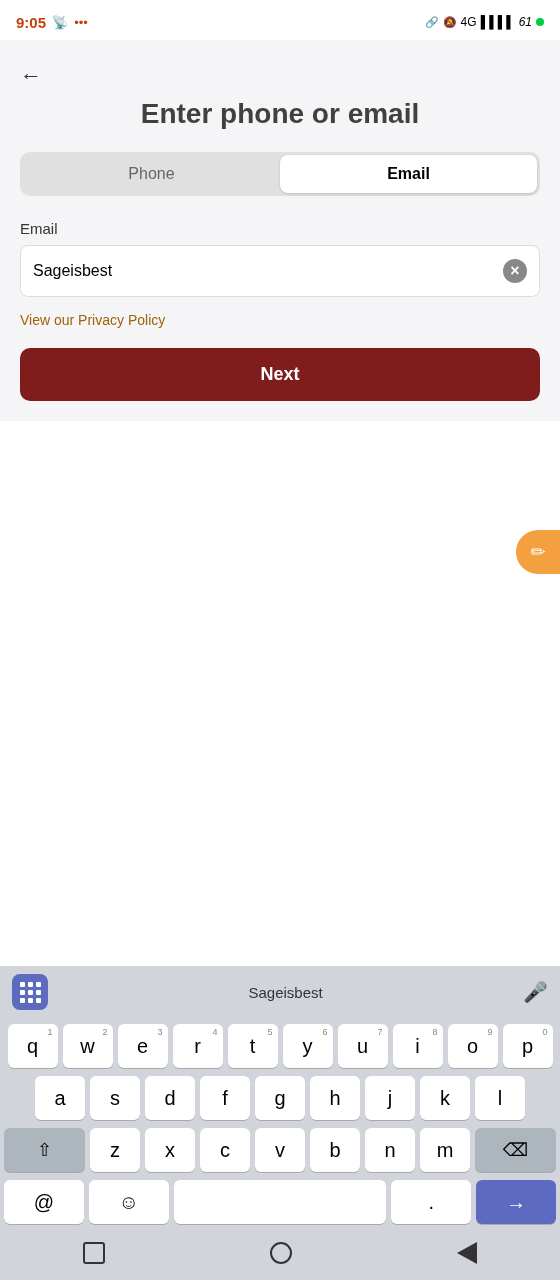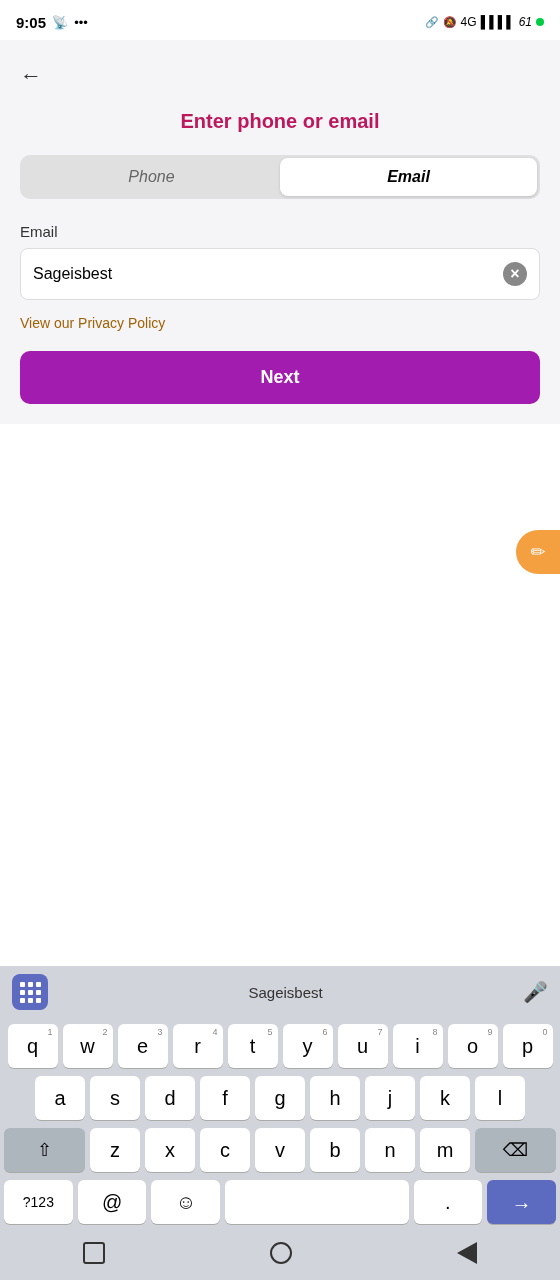--- a/index.html
+++ b/index.html
@@ -22,21 +22,21 @@
       padding: 8px 16px 4px 16px;
       height: 40px;
       background: #ffffff;
     }
     .status-left {
       display: flex;
       align-items: center;
       gap: 6px;
       font-size: 15px;
       font-weight: 600;
-      color: #000000;
+      color: #c2410c;
     }
     .status-right {
       display: flex;
       align-items: center;
       gap: 4px;
       font-size: 11px;
       color: #000;
     }
     .battery-dot {
       width: 8px;
@@ -63,34 +63,33 @@
     }
     .back-arrow {
       font-size: 22px;
       color: #333;
       font-weight: 300;
     }
 
     
     .page-title {
       text-align: center;
-      font-size: 20px;
+      font-size: 28px;
       font-weight: 700;
-      color: #be185d;
-      margin: 14px 0 22px 0;
+      color: #404040;
+      margin: 2px 0 22px 0;
     }
 
     
     .toggle-container {
       display: flex;
       background: #e0e0e0;
       border-radius: 10px;
       padding: 3px;
       margin-bottom: 24px;
-      font-style: italic;
     }
     .toggle-option {
       flex: 1;
       text-align: center;
       padding: 10px 0;
       border-radius: 8px;
       font-size: 16px;
       font-weight: 500;
       cursor: pointer;
       transition: background 0.2s;
@@ -160,21 +159,21 @@
       display: inline-block;
       margin-bottom: 20px;
       cursor: pointer;
     }
 
     
     .next-button {
       display: block;
       width: 100%;
       padding: 16px;
-      background: #a21caf;
+      background: #7f1d1d;
       color: white;
       border: none;
       border-radius: 10px;
       font-size: 18px;
       font-weight: 600;
       text-align: center;
       cursor: pointer;
       margin-bottom: 20px;
     }
 
@@ -532,23 +531,20 @@
         </div>
       <div class="key">
           <span class="key-letter">m</span>
         </div>
       <div class="key key-backspace">
           <span class="key-letter" style="font-size:18px;">⌫</span>
         </div>
     </div>
 
     <div class="key-row">
-      <div class="key key-num">
-          <span class="key-letter" style="font-size:14px;">?123</span>
-        </div>
       <div class="key key-at">
           <span class="key-letter">@</span>
         </div>
       <div class="key key-emoji">
           <span class="key-letter">☺</span>
         </div>
       <div class="key key-space">
           <span class="key-letter" style="font-size:14px; color:#666;"></span>
         </div>
       <div class="key key-period">

